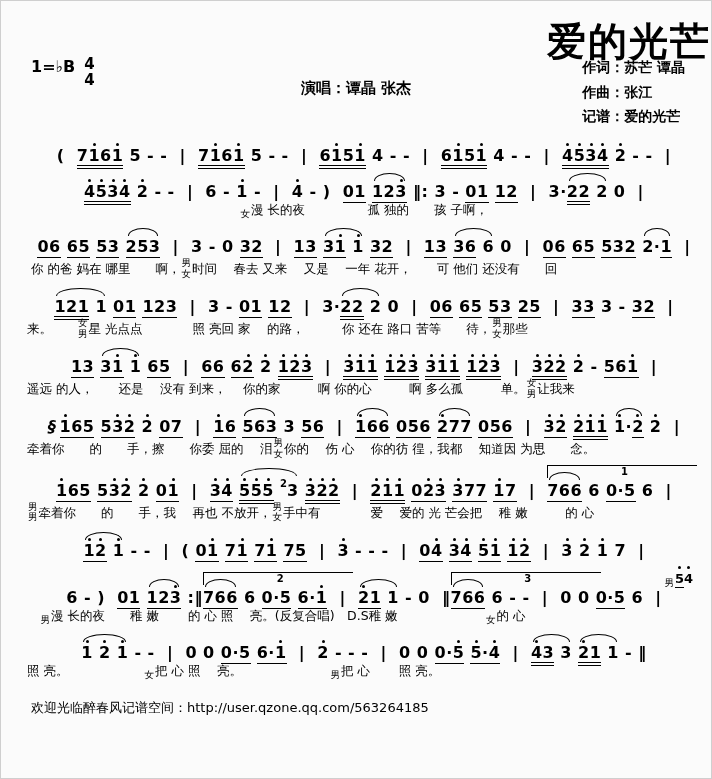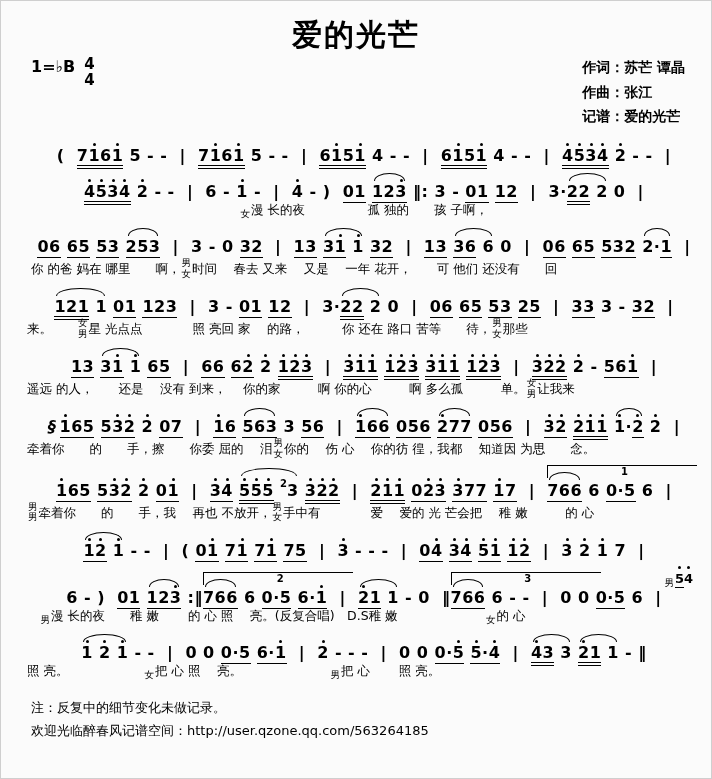--- a/index.html
+++ b/index.html
@@ -4,21 +4,21 @@
 <style>
   html,body{margin:0;padding:0;background:#e9e9e9;}
   .sheet{
     position:relative;width:712px;height:779px;margin:0 auto;
     background:#fbfbfb;border:1px solid #cfcfcf;box-sizing:border-box;
     font-family:"DejaVu Sans","Liberation Sans",sans-serif;color:#000;
     overflow:hidden;
   }
   
   .header{position:relative;height:128px;}
-  .title{text-align:center;font-size:30px;font-weight:bold;letter-spacing:2px;padding-top:14px;}
+  .title{text-align:right;font-size:39px;font-weight:bold;letter-spacing:2px;padding-top:14px;}
   .singers{text-align:center;font-size:15px;font-weight:bold;margin-top:10px;}
   .keyrow{position:absolute;left:30px;top:56px;display:flex;gap:9px;font-size:16px;font-weight:bold;}
   .timesig{display:inline-flex;flex-direction:column;align-items:center;line-height:1.05;font-size:15px;font-weight:bold;}
   .credits{position:absolute;right:26px;top:54px;font-size:14px;font-weight:bold;line-height:1.75;margin-left:26px;}
   
   .score{padding:4px 10px 0 26px;}
   .system{position:relative;margin-bottom:5px;}
   .music{display:block;white-space:pre;font-size:16px;font-weight:bold;line-height:1;padding-top:15px;letter-spacing:.5px;text-align:center;}
   .lyrics{display:block;white-space:pre;font-size:12.5px;font-weight:normal;margin-top:3px;line-height:1.1;}
   .u{border-bottom:1.5px solid #000;padding-bottom:1px;}
@@ -40,20 +40,21 @@
   
   .footer{padding:10px 0 0 30px;font-size:13px;line-height:1.8;}
 </style>
 </head>
 <body>
 
 <div class="sheet">
 
   <div class="header">
     <div class="title">爱的光芒</div>
+    <div class="singers">演唱：谭晶 张杰</div>
     <div class="keyrow">
       <span>1=♭B</span>
       <span class="timesig">
         <span>4</span>
         <span>4</span>
       </span>
     </div>
     <div class="credits">
       <div>作词：苏芒 谭晶</div>
       <div>作曲：张江</div>
@@ -97,17 +98,16 @@
         <div class="music">6 - )  <span class="u">01</span> <span class="arc"><span class="u">12<span class="da">3</span></span></span> :‖<span class="volta">2</span><span class="arc"><span class="u">766</span></span> 6 <span class="u">0·5</span> <span class="u">6·<span class="da">1</span></span>  |  <span class="arc"><span class="u"><span class="da">2</span>1</span> 1</span> - 0  ‖<span class="volta">3</span><span class="arc"><span class="u">766</span></span> 6 - -  |  0 0 <span class="u">0·5</span> 6  |</div>
         <div class="lyrics">　<span class="vlab"><i>男</i></span>漫 长的夜　　稚 嫩　　 的 心 照　 亮。(反复合唱)　D.S稚 嫩　　　　　　　<span class="vlab"><i>女</i></span>的 心</div>
       </div>
       <div class="system">
         <div class="music"><span class="arc"><span class="da">1</span> <span class="da">2</span> <span class="da">1</span></span> - -  |  0 0 <span class="u">0·5</span> <span class="u">6·<span class="da">1</span></span>  |  <span class="da">2</span> - - -  |  0 0 <span class="u">0·<span class="da">5</span></span> <span class="u"><span class="da">5</span>·<span class="da">4</span></span>  |  <span class="arc"><span class="uu"><span class="da">4</span>3</span> 3</span> <span class="arc"><span class="uu"><span class="da">2</span>1</span> 1</span> - ‖</div>
         <div class="lyrics">照 亮。　　　　　　<span class="vlab"><i>女</i></span>把 心 照　 亮。　　　　　　　<span class="vlab"><i>男</i></span>把 心　　 照 亮。</div>
       </div>
     </div>
 
   <div class="footer">
-    <div>注：反复中的细节变化未做记录。</div>
     <div>欢迎光临醉春风记谱空间：http://user.qzone.qq.com/563264185</div>
   </div>
 
 </div>
 
 </body></html>

